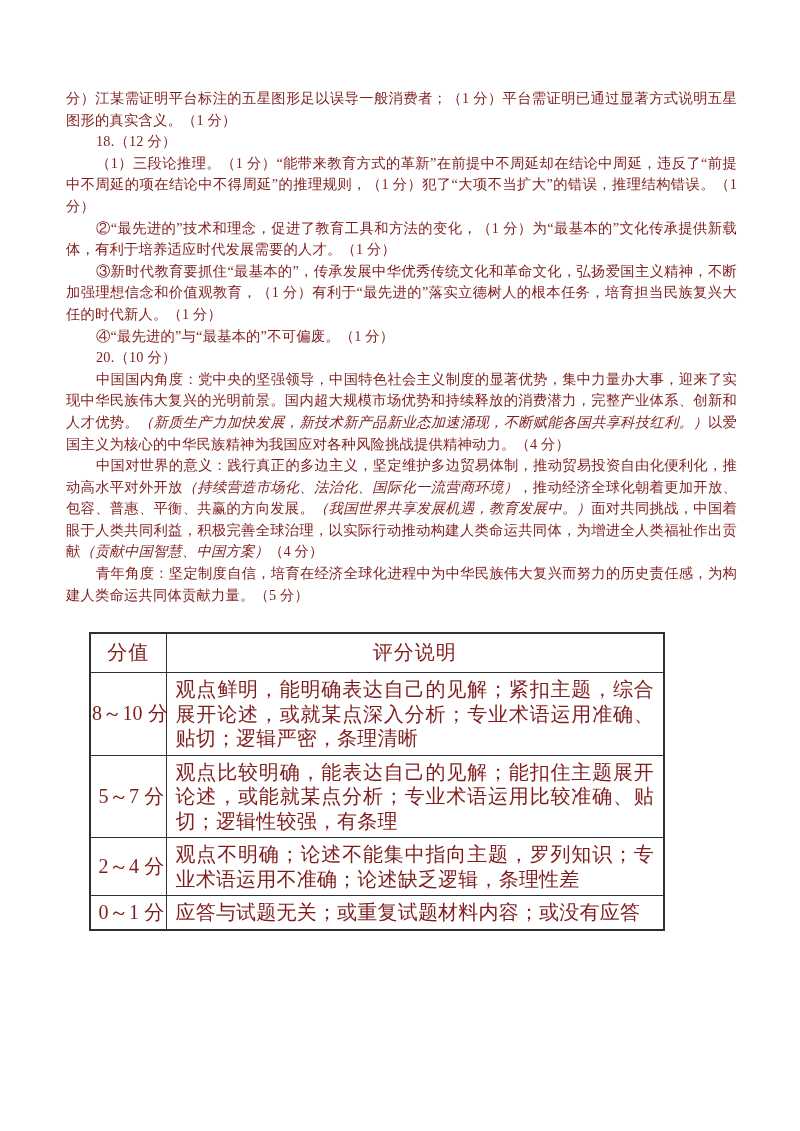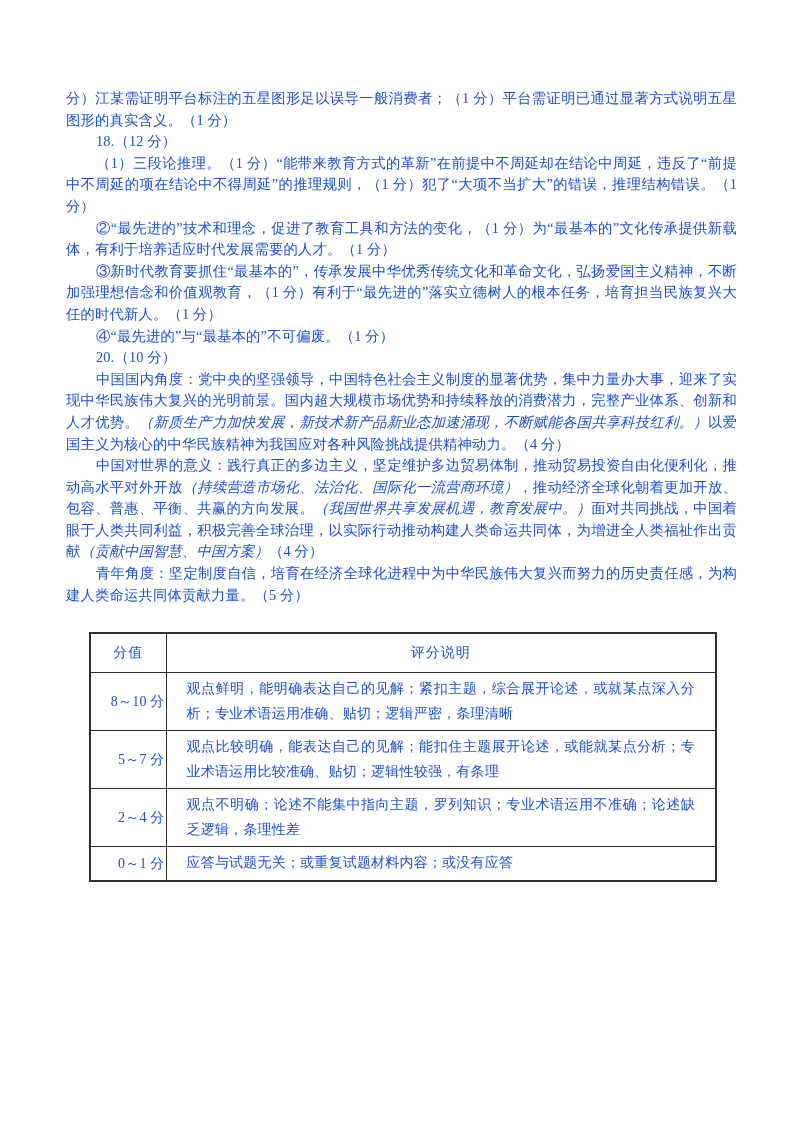--- a/index.html
+++ b/index.html
@@ -7,21 +7,21 @@
     padding: 0;
     background: #ffffff;
   }
   .page {
     position: relative;
     width: 800px;
     height: 1131px;
     background: #ffffff;
     overflow: hidden;
     font-family: "Liberation Serif", serif;
-    color: #1d4ed8;
+    color: #7f1d1d;
   }
   .content {
     position: absolute;
     left: 66px;
     top: 88px;
     width: 671px;
     font-size: 14.3px;
     line-height: 21.6px;
     text-align: justify;
     letter-spacing: 0.2px;
@@ -32,43 +32,43 @@
   }
   p.para.indent {
     text-indent: 2.1em;
   }
   .kai {
     font-style: italic;
   }
   .score-table {
     border-collapse: collapse;
     margin: 26px 0 0 23px;
-    width: 628px;
+    width: 576px;
     table-layout: fixed;
-    font-size: 14px;
+    font-size: 20px;
     border: 2px solid #2f2f2f;
   }
   .score-table th,
   .score-table td {
     border: 1px solid #2f2f2f;
     font-weight: normal;
   }
   .score-table th {
     height: 36px;
     text-align: center;
     letter-spacing: 1px;
   }
   .score-table col.c-score { width: 76px; }
   .score-table td.score-cell {
     text-align: right;
     vertical-align: middle;
     white-space: nowrap;
   }
   .score-table td.desc-cell {
-    padding: 4px 20px;
+    padding: 4px 9px;
     line-height: 24.5px;
     text-align: justify;
     vertical-align: middle;
   }
 </style>
 </head>
 <body>
 
 <div class="page">
   <div class="content">

